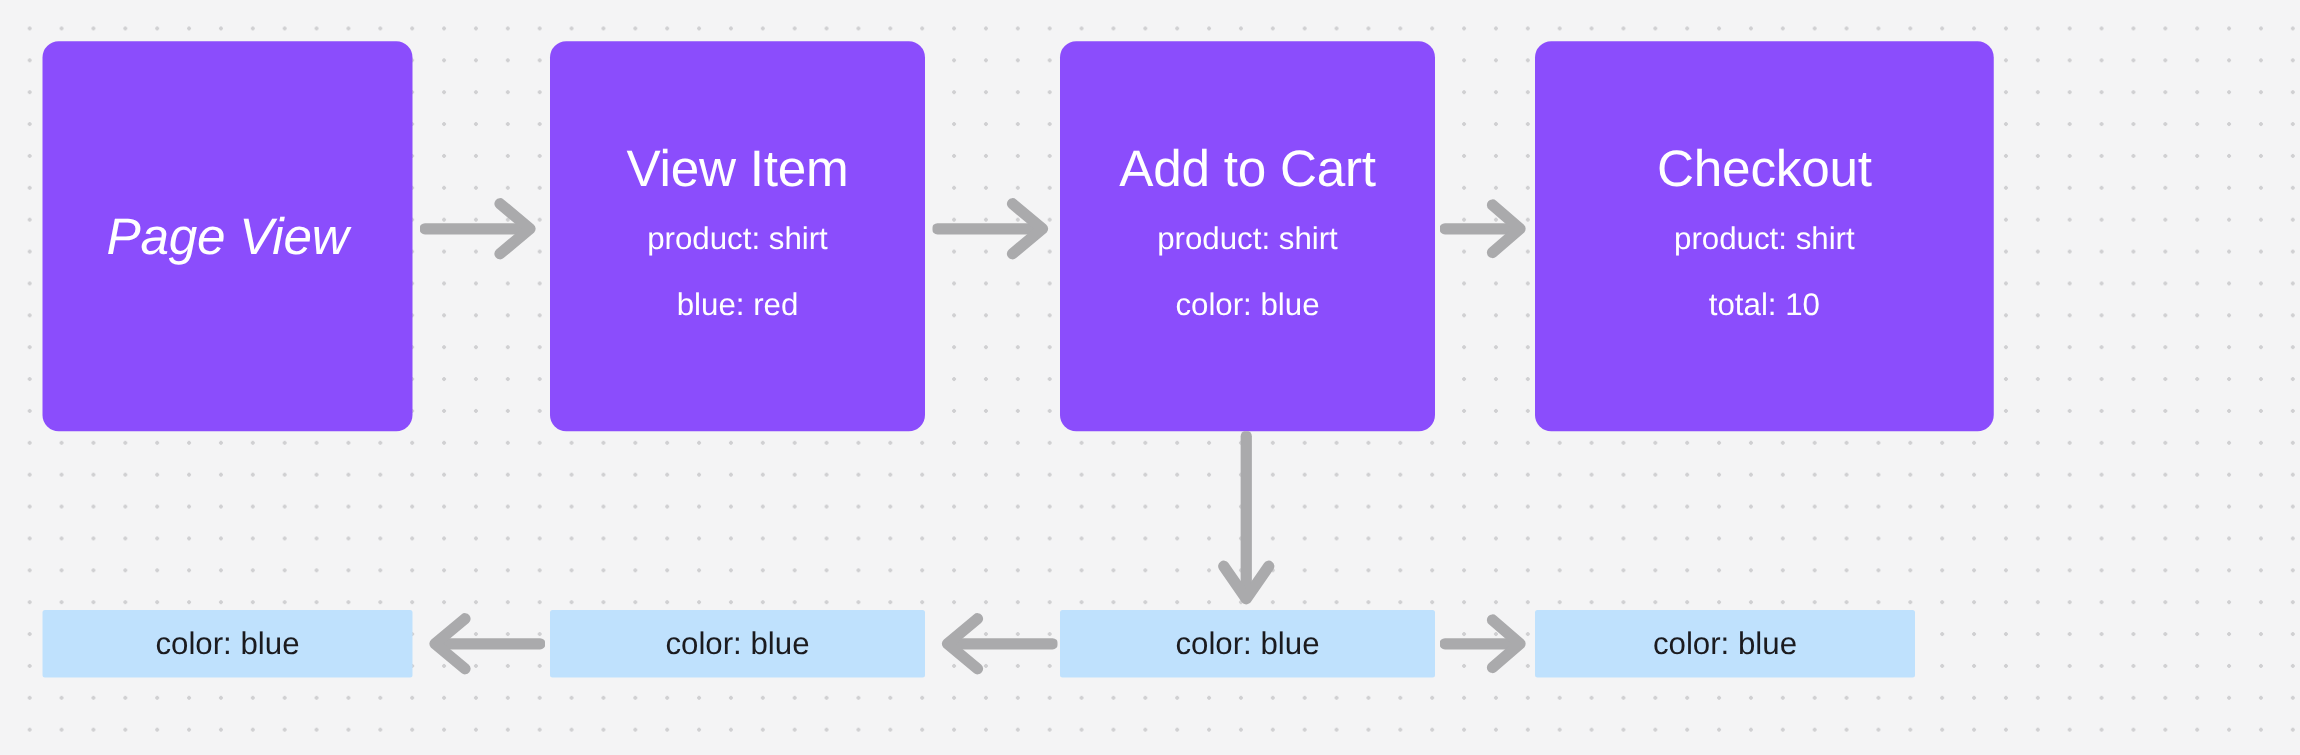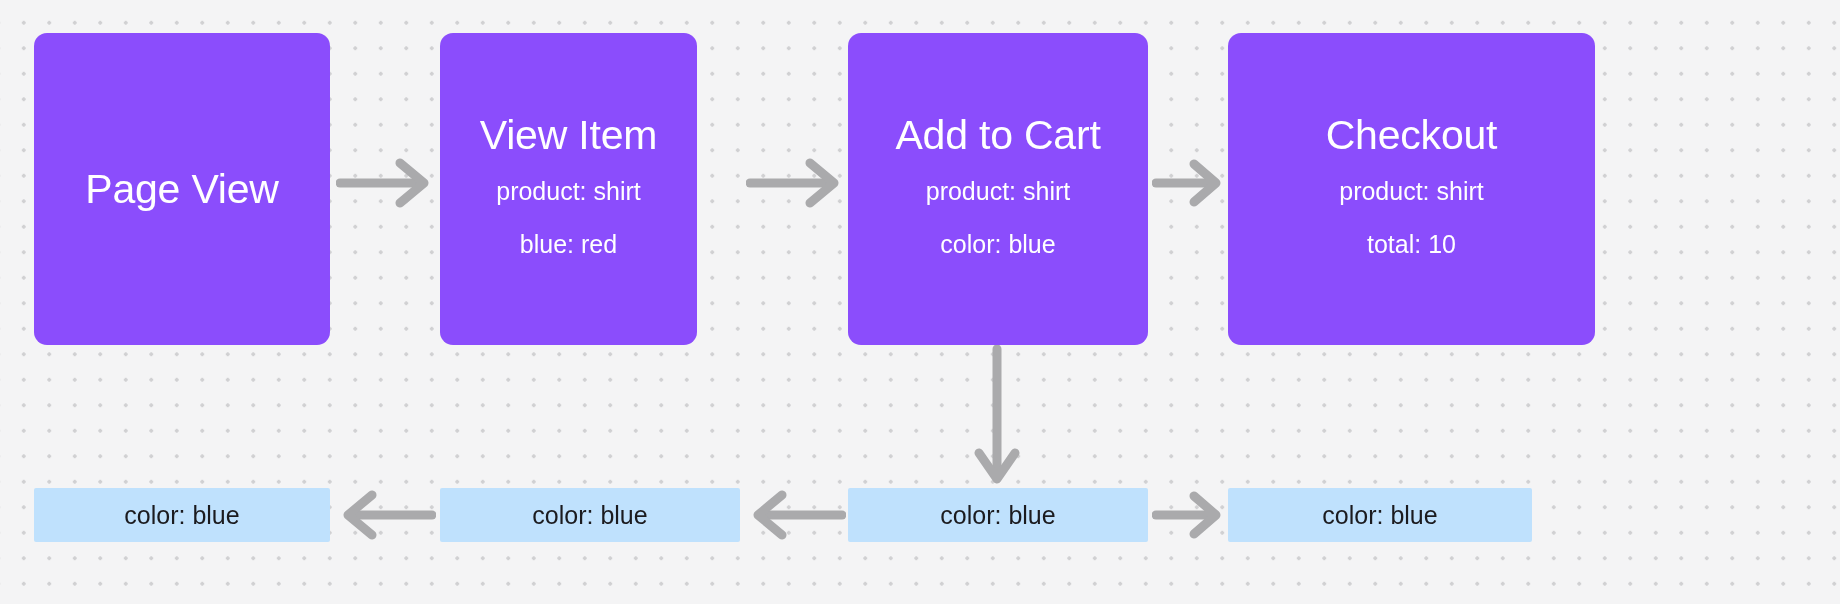--- a/index.html
+++ b/index.html
@@ -73,25 +73,25 @@
     position: absolute;
     pointer-events: none;
   }
   .arrow svg { display: block; }
 </style>
 </head>
 <body>
 
 <div id="canvas">
 
-  <div class="node" style="left:34px; top:33px; width:296px; height:312px;">
+  <div class="node" style="left:34px; top:33px; width:296px; height:312px;font-style:italic;">
     <div class="node-title">Page View</div>
   </div>
 
-  <div class="node" style="left:440px; top:33px; width:257px; height:312px;">
+  <div class="node" style="left:440px; top:33px; width:300px; height:312px;">
     <div class="node-title">View Item</div>
     <div class="node-prop">product: shirt</div>
     <div class="node-prop">blue: red</div>
   </div>
 
   <div class="node" style="left:848px; top:33px; width:300px; height:312px;">
     <div class="node-title">Add to Cart</div>
     <div class="node-prop">product: shirt</div>
     <div class="node-prop">color: blue</div>
   </div>

